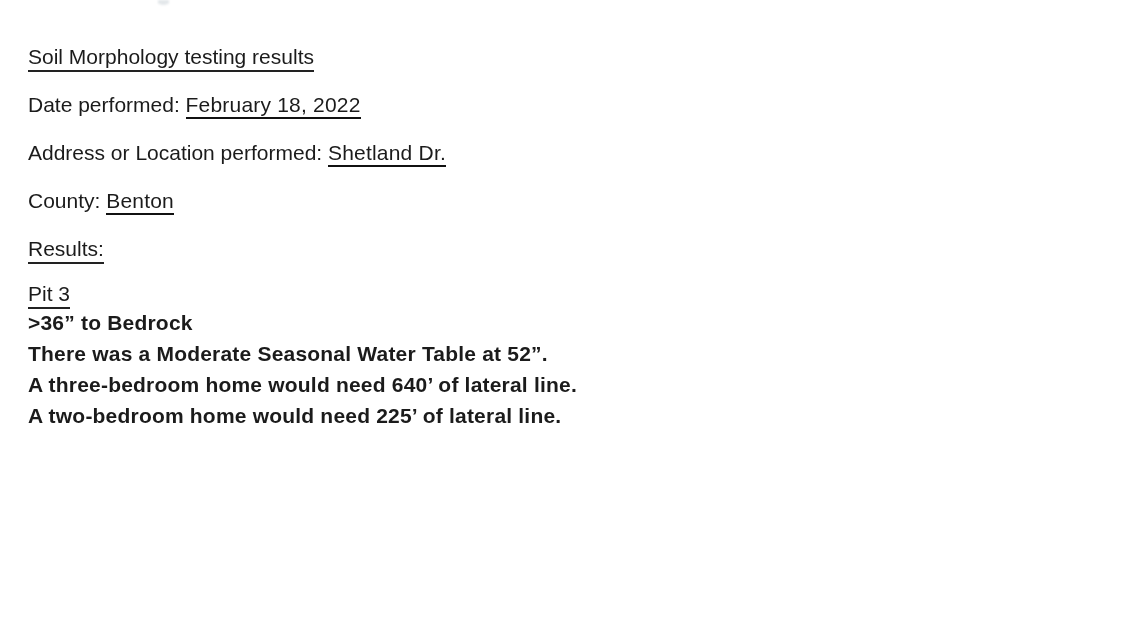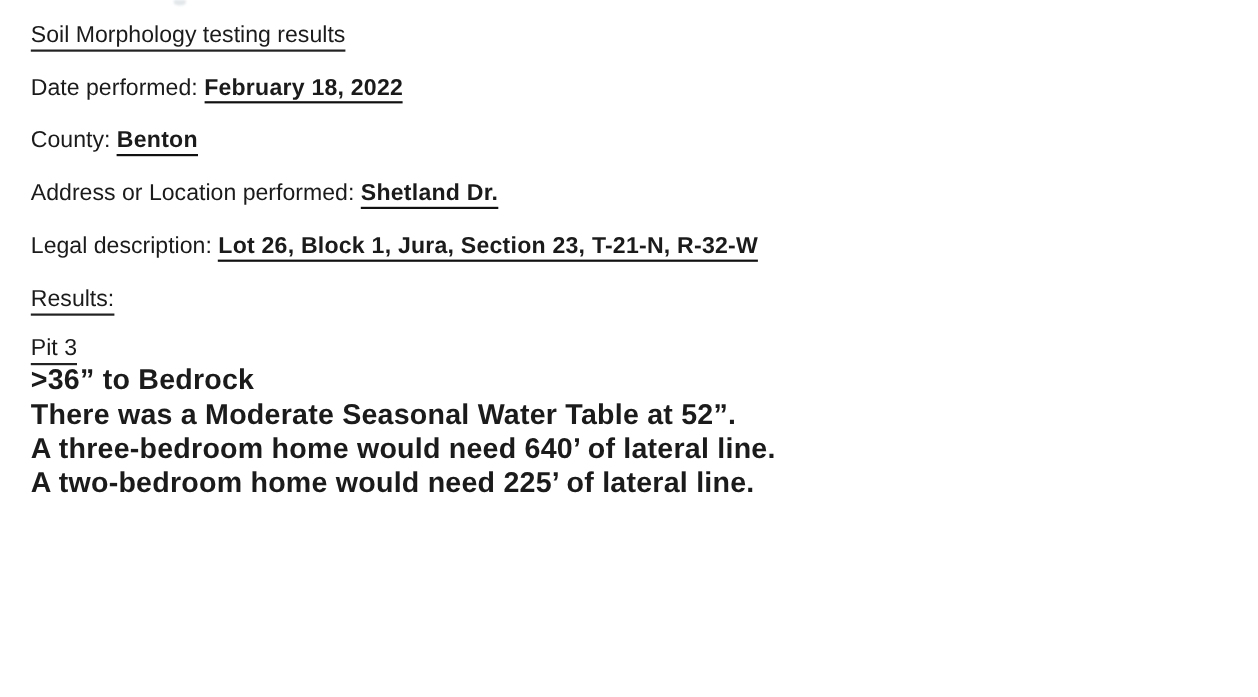--- a/index.html
+++ b/index.html
@@ -19,73 +19,72 @@
     position: absolute;
     left: 158px;
     top: 0;
     width: 11px;
     height: 5px;
     background: #e3e7ea;
     border-radius: 0 0 50% 50%;
     filter: blur(1px);
   }
   .doc {
-    padding: 21px 20px 0 28px;
+    padding: 46px 20px 0 28px;
   }
   .line {
     font-size: 21px;
     line-height: 21px;
     margin: 0 0 27px 0;
     white-space: pre-wrap;
   }
   .u {
     border-bottom: 2px solid #222222;
     padding-bottom: 2px;
   }
   .value {
-    font-weight: 700;
+    font-weight: 400;
     border-bottom: 2px solid #111111;
     padding-bottom: 1px;
     white-space: pre-wrap;
     letter-spacing: 0.2px;
     margin-top: 12px;
   }
   .pit-name-line {
     margin: 24px 0 3px 0;
   }
   .results-heading-line {
     margin-bottom: 0;
   }
   .results-block p {
-    font-size: 26px;
+    font-size: 21px;
     line-height: 31px;
     margin: 0;
     font-weight: 700;
     letter-spacing: 0.2px;
     white-space: pre-wrap;
   }
 </style>
 </head>
 <body>
 
 <div class="stray-mark"></div>
 
 <div class="doc">
 
   <p class="line"><span class="u">Soil Morphology testing results</span></p>
 
   <p class="line"><span>Date performed: </span><span class="value">February 18, 2022</span></p>
 
+  <p class="line"><span>Address or Location performed: </span><span class="value">Shetland Dr.</span></p>
+
   <p class="line"><span>County: </span><span class="value">Benton</span></p>
-
-  <p class="line"><span>Address or Location performed: </span><span class="value">Shetland Dr.</span></p>
 
 
 
-  <p class="line"><span>Legal description: </span><span class="value">Lot 26, Block 1, Jura, Section 23, T-21-N, R-32-W</span></p>
 
   <p class="line results-heading-line"><span class="u">Results:</span></p>
 
   <p class="line pit-name-line"><span class="u">Pit 3</span></p>
 
   <div class="results-block">
     <p>&gt;36” to Bedrock</p>
     <p>There was a Moderate Seasonal Water Table at 52”.</p>
     <p>A three-bedroom home would need 640’ of lateral line.</p>
     <p>A two-bedroom home would need 225’ of lateral line.</p>

